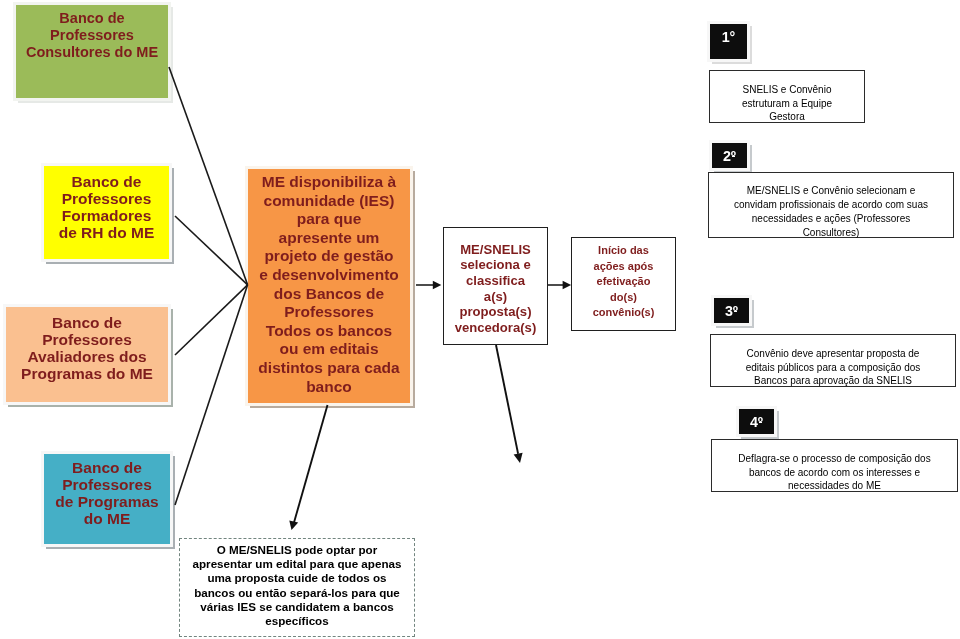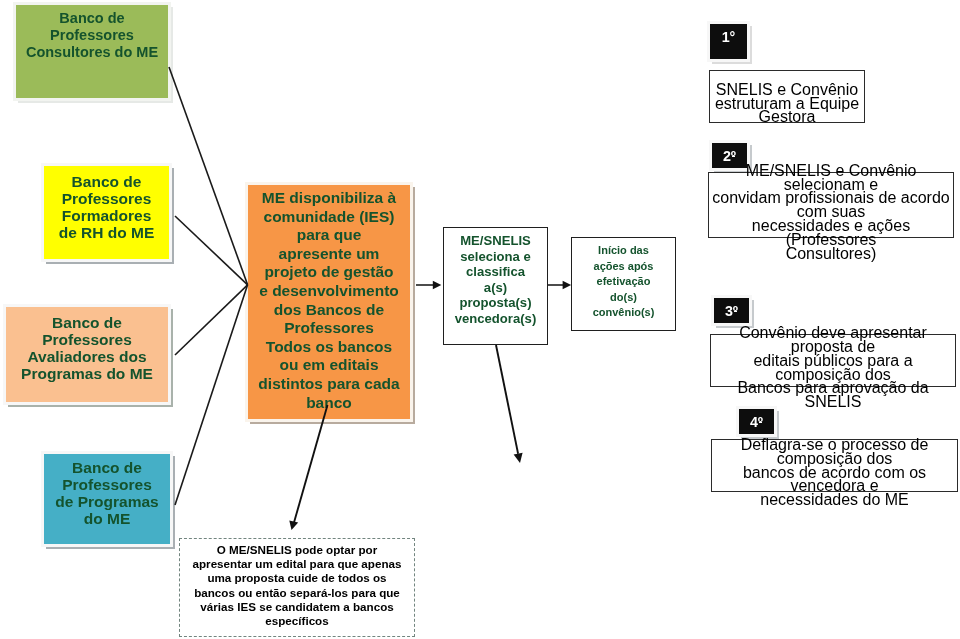--- a/index.html
+++ b/index.html
@@ -1,25 +1,25 @@
 <!DOCTYPE html>
 <html><head>
 <meta charset="utf-8">
 <style>
   html,body{margin:0;padding:0;}
   body{width:960px;height:639px;background:#fff;font-family:"Liberation Sans",sans-serif;position:relative;overflow:hidden;
        -webkit-font-smoothing:antialiased;}
   *{-webkit-font-smoothing:antialiased;}
   .stage{position:absolute;left:0;top:0;width:960px;height:639px;}
   .box{position:absolute;box-sizing:border-box;display:flex;justify-content:center;text-align:center;white-space:pre-line;}
-  .colorbox{font-weight:bold;color:#14532d;font-size:15.5px;line-height:16.9px;align-items:flex-start;}
+  .colorbox{font-weight:bold;color:#7f1d1d;font-size:15.5px;line-height:16.9px;align-items:flex-start;}
   .shadow{border:3px solid #f7f7f7;position:absolute;}
   .shadow::after{content:"";position:absolute;left:2px;top:2px;right:-5px;bottom:-5px;
      border-right:2.5px solid var(--sh,#a9afb3);border-bottom:2.5px solid var(--sh,#a9afb3);z-index:-1;pointer-events:none;}
-  .plain{border:1.5px solid #2b2b2b;background:#fff;font-size:16px;line-height:13.8px;color:#000;align-items:center;padding-top:14px;}
+  .plain{border:1.5px solid #2b2b2b;background:#fff;font-size:10px;line-height:13.8px;color:#000;align-items:center;padding-top:14px;}
   .num{position:absolute;background:#0d0d0d;color:#fff;font-weight:bold;font-size:14.3px;display:flex;align-items:center;
        justify-content:center;box-sizing:border-box;border:3px solid #f7f7f7;}
   .num::after{content:"";position:absolute;left:2px;top:2px;right:-5px;bottom:-5px;
      border-right:2.5px solid var(--nsh,#c6cacd);border-bottom:2.5px solid var(--nsh,#c6cacd);z-index:-1;pointer-events:none;}
   .dashed{position:absolute;box-sizing:border-box;border:1.6px dashed #72857f;background:#fff;font-weight:bold;
           font-size:11.65px;line-height:14.3px;color:#000;display:flex;align-items:center;justify-content:center;padding-bottom:4px;
           text-align:center;white-space:pre-line;}
   .ord{position:relative;display:inline-block;}
   .ord::after{content:"";position:absolute;left:0.09em;right:0.09em;bottom:0.45em;height:1.3px;background:currentColor;}
   svg.lines{position:absolute;left:0;top:0;width:960px;height:639px;pointer-events:none;overflow:visible;z-index:5;}
@@ -66,34 +66,34 @@
   <div class="box colorbox shadow" style="left:3px;top:304px;width:168px;height:101px;background:#FAC090;padding-top:8px;--sh:#a9b2ab;"><span>Banco de
 Professores
 Avaliadores dos
 Programas do ME</span></div>
 
   <div class="box colorbox shadow" style="left:41px;top:451px;width:132px;height:96px;background:#45AFC6;padding-top:6px;"><span>Banco de
 Professores
 de Programas
 do ME</span></div>
 
-  <div class="box colorbox shadow" style="left:245px;top:182px;width:168px;height:240px;background:#F79646;padding-top:4px;line-height:18.6px;--sh:#b8ab9e;border-color:#faf4ec;"><span>ME disponibiliza à
+  <div class="box colorbox shadow" style="left:245px;top:166px;width:168px;height:240px;background:#F79646;padding-top:4px;line-height:18.6px;--sh:#b8ab9e;border-color:#faf4ec;"><span>ME disponibiliza à
 comunidade (IES)
 para que
 apresente um
 projeto de gestão
 e desenvolvimento
 dos Bancos de
 Professores
 Todos os bancos
 ou em editais
 distintos para cada
 banco</span></div>
 
-  <div class="box colorbox" style="left:443px;top:227px;width:105px;height:118px;border:1.7px solid #1f1f1f;background:#fff;align-items:flex-start;padding-top:5px;line-height:15.6px;font-size:13.1px;"><span>ME/SNELIS
+  <div class="box colorbox" style="left:443px;top:227px;width:105px;height:118px;border:1.7px solid #1f1f1f;background:#fff;align-items:center;padding-top:5px;line-height:15.6px;font-size:13.1px;"><span>ME/SNELIS
 seleciona e
 classifica
 a(s)
 proposta(s)
 vencedora(s)</span></div>
 
   <div class="box colorbox" style="left:571px;top:237px;width:105px;height:94px;border:1.7px solid #1f1f1f;background:#fff;align-items:flex-start;padding-top:5px;line-height:15.6px;font-size:11px;"><span>Início das
 ações após
 efetivação
 do(s)
@@ -118,21 +118,21 @@
       <span>3<span class="ord">º</span></span>
     </div>
   <div class="box plain" style="left:710px;top:334px;width:246px;height:53px;justify-content:center;"><span>Convênio deve apresentar proposta de
 editais públicos para a composição dos
 Bancos para aprovação da SNELIS</span></div>
 
   <div class="num" style="left:736px;top:406px;width:41px;height:31px;text-align:center;">
       <span>4<span class="ord">º</span></span>
     </div>
   <div class="box plain" style="left:711px;top:439px;width:247px;height:53px;"><span>Deflagra-se o processo de composição dos
-bancos de acordo com os vencedora e
+bancos de acordo com os interesses e
 necessidades do ME</span></div>
 
 
   <div class="dashed" style="left:179px;top:538px;width:236px;height:99px;"><span>O ME/SNELIS pode optar por
 apresentar um edital para que apenas
 uma proposta cuide de todos os
 bancos ou então separá-los para que
 várias IES se candidatem a bancos
 específicos</span></div>
 

